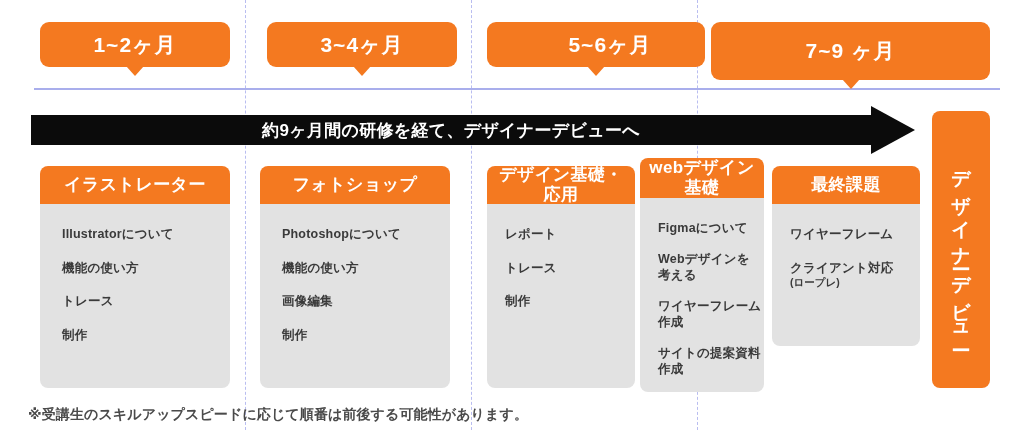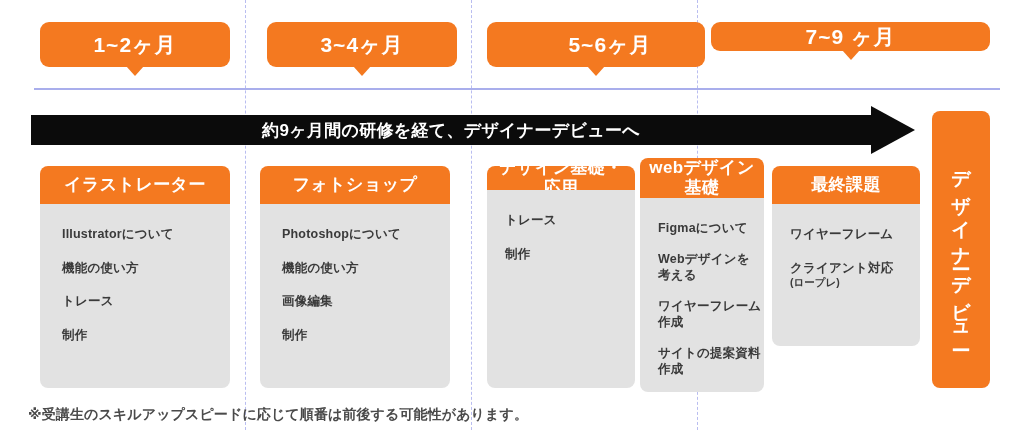--- a/index.html
+++ b/index.html
@@ -165,21 +165,21 @@
     <span class="tail"></span>
   </div>
   <div class="pill" style="left:267px;top:22px;width:190px;height:45px;">
     <span>3~4ヶ月</span>
     <span class="tail"></span>
   </div>
   <div class="pill" style="left:487px;top:22px;width:190px;height:45px;padding-left:28px;">
     <span>5~6ヶ月</span>
     <span class="tail"></span>
   </div>
-  <div class="pill" style="left:711px;top:22px;width:279px;height:29px;">
+  <div class="pill" style="left:711px;top:22px;width:279px;height:58px;">
     <span>7~9 ヶ月</span>
     <span class="tail"></span>
   </div>
 
   <div class="arrowwrap" style="left:31px;top:106px;width:884px;height:48px;padding-left:8px;">
     <div class="arrowbody" style="width:840px;"></div>
     <div class="arrowhead" style="left:840px;"></div>
     <div class="arrowlabel" style="width:840px;">約9ヶ月間の研修を経て、デザイナーデビューへ</div>
   </div>
 
@@ -201,24 +201,25 @@
     </div>
     <div class="card-body">
       <div class="item"><span>Photoshopについて</span></div>
       <div class="item"><span>機能の使い方</span></div>
       <div class="item"><span>画像編集</span></div>
       <div class="item"><span>制作</span></div>
     </div>
   </div>
 
   <div class="card" style="left:487px;top:166px;width:148px;height:222px;">
-    <div class="card-head" style="height:24px;">
+    <div class="card-head" style="height:38px;">
       <span>デザイン基礎・応用</span>
     </div>
     <div class="card-body narrow">
+      <div class="item"><span>レポート</span></div>
       <div class="item"><span>トレース</span></div>
       <div class="item"><span>制作</span></div>
     </div>
   </div>
 
   <div class="card" style="left:640px;top:158px;width:124px;height:230px;">
     <div class="card-head" style="height:46px;white-space:pre-line;">
       <span style="white-space:pre-line;">webデザイン
 基礎</span>
     </div>

